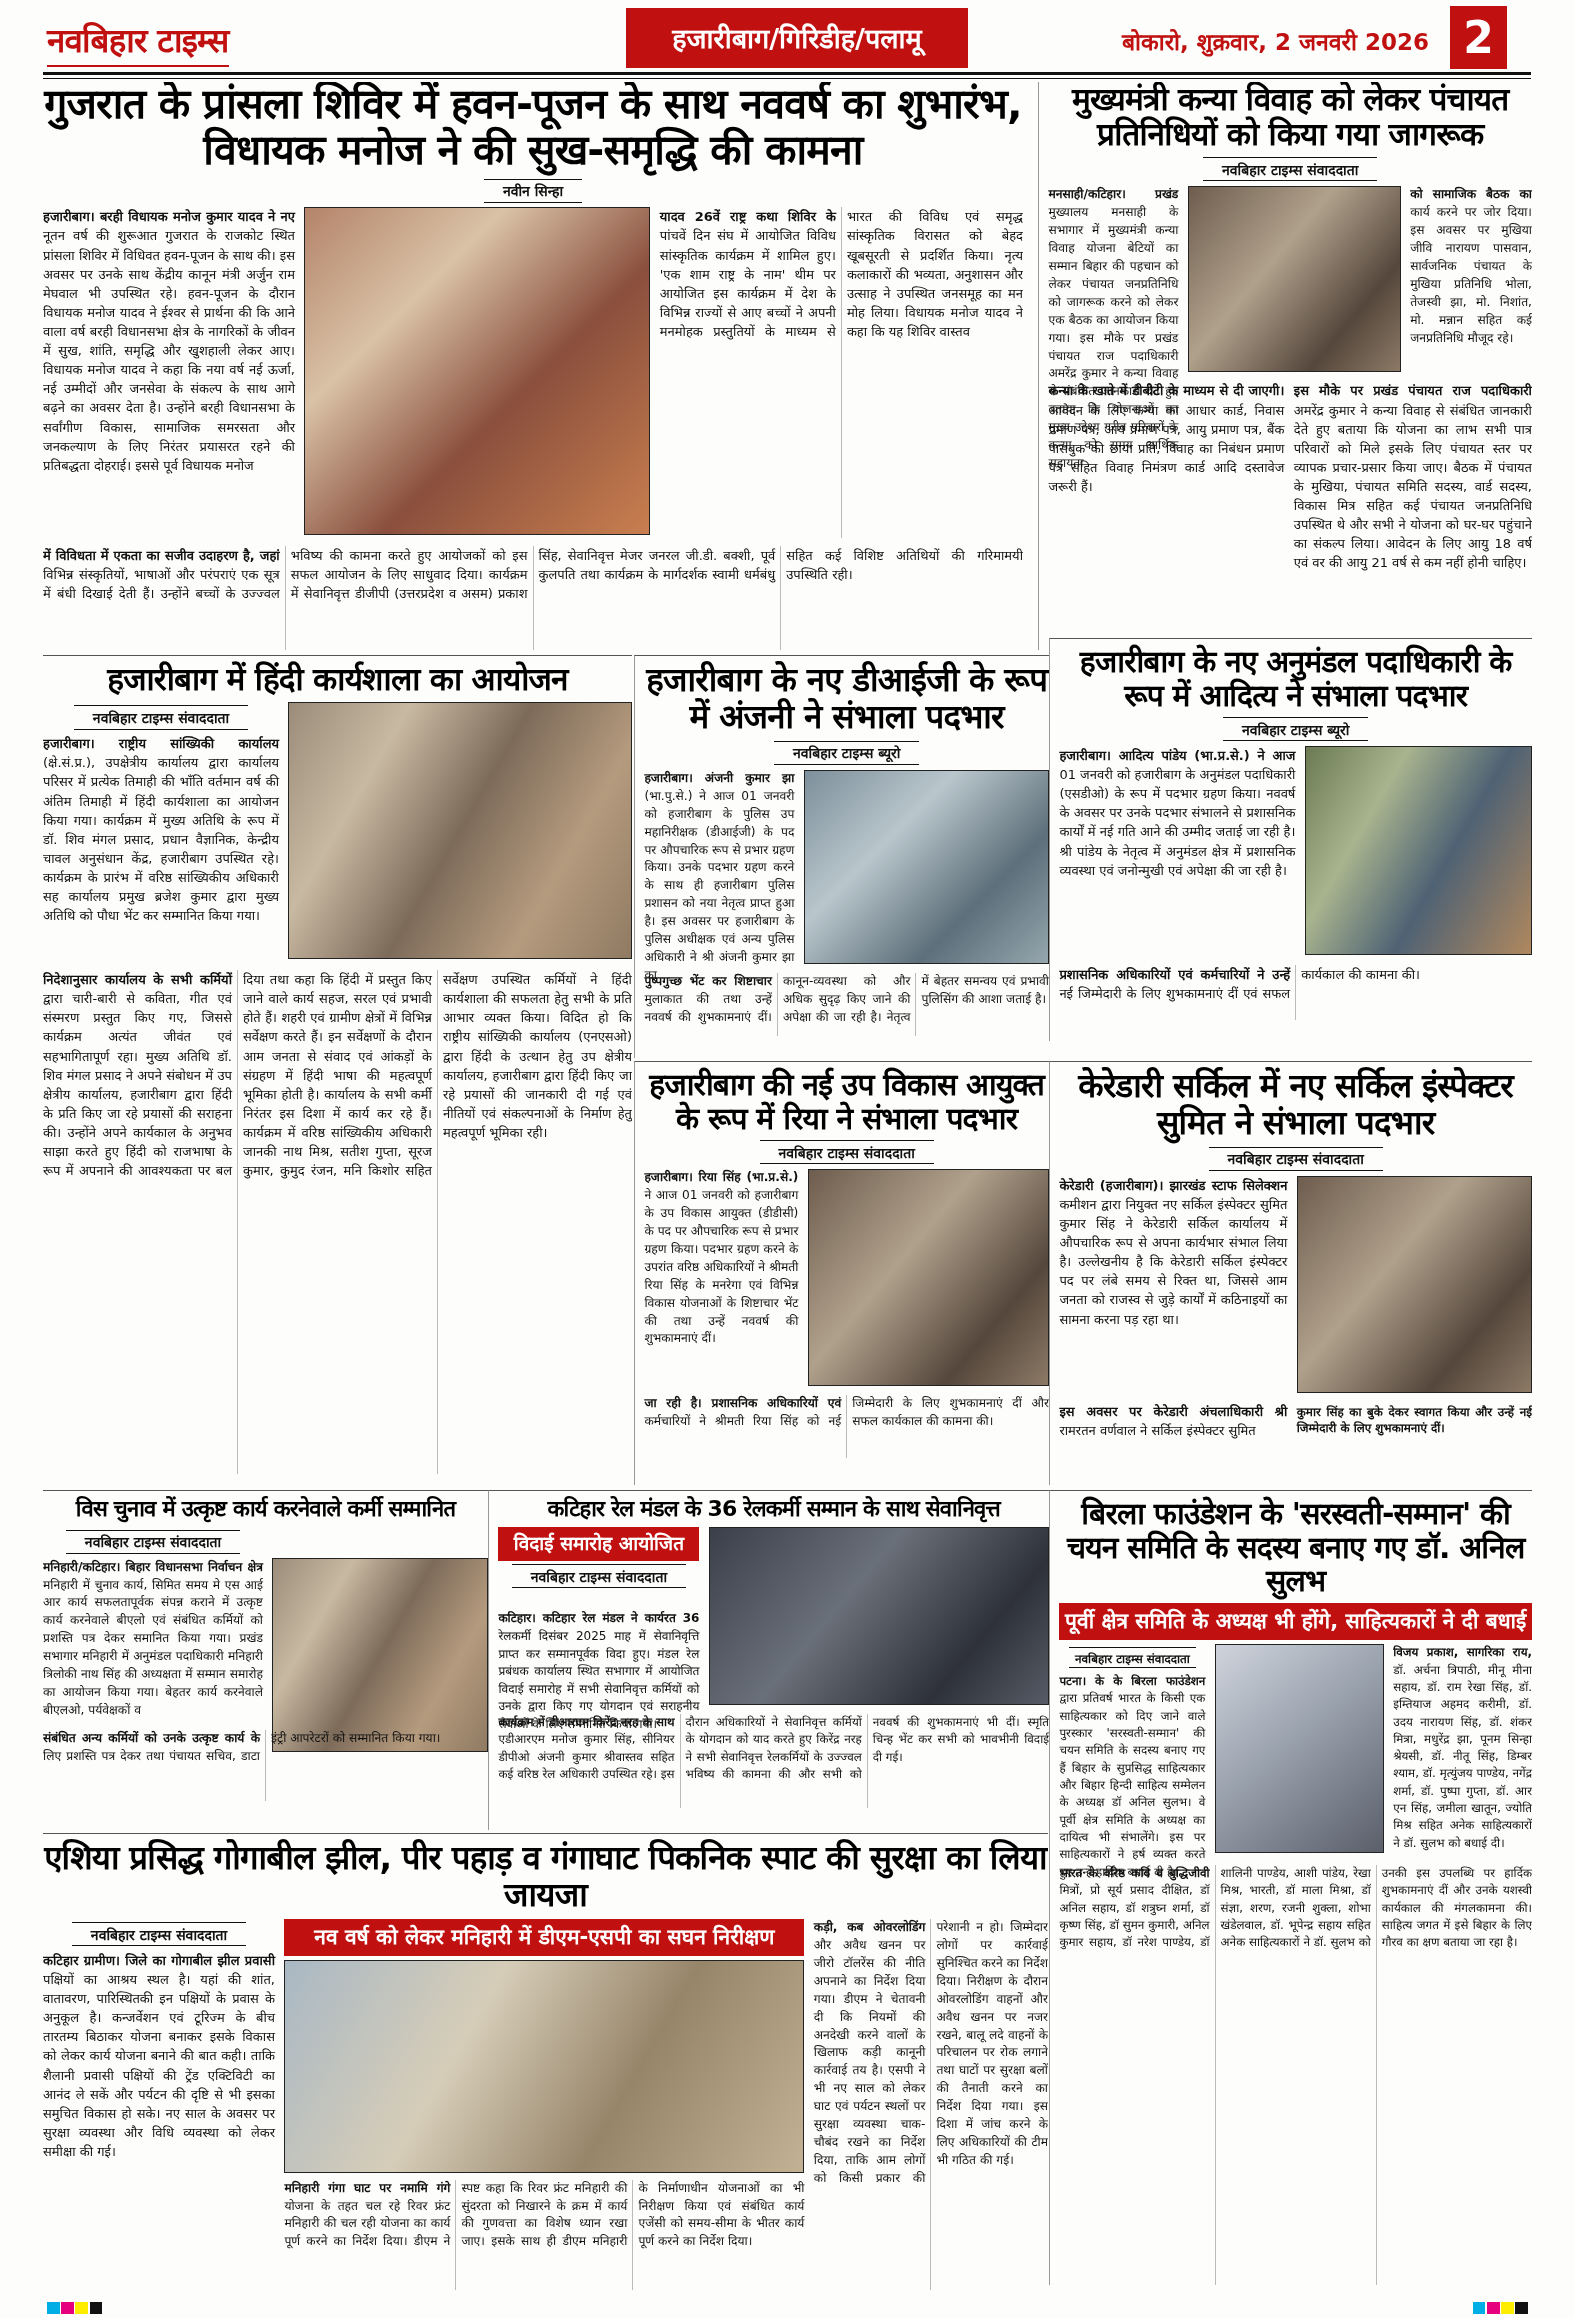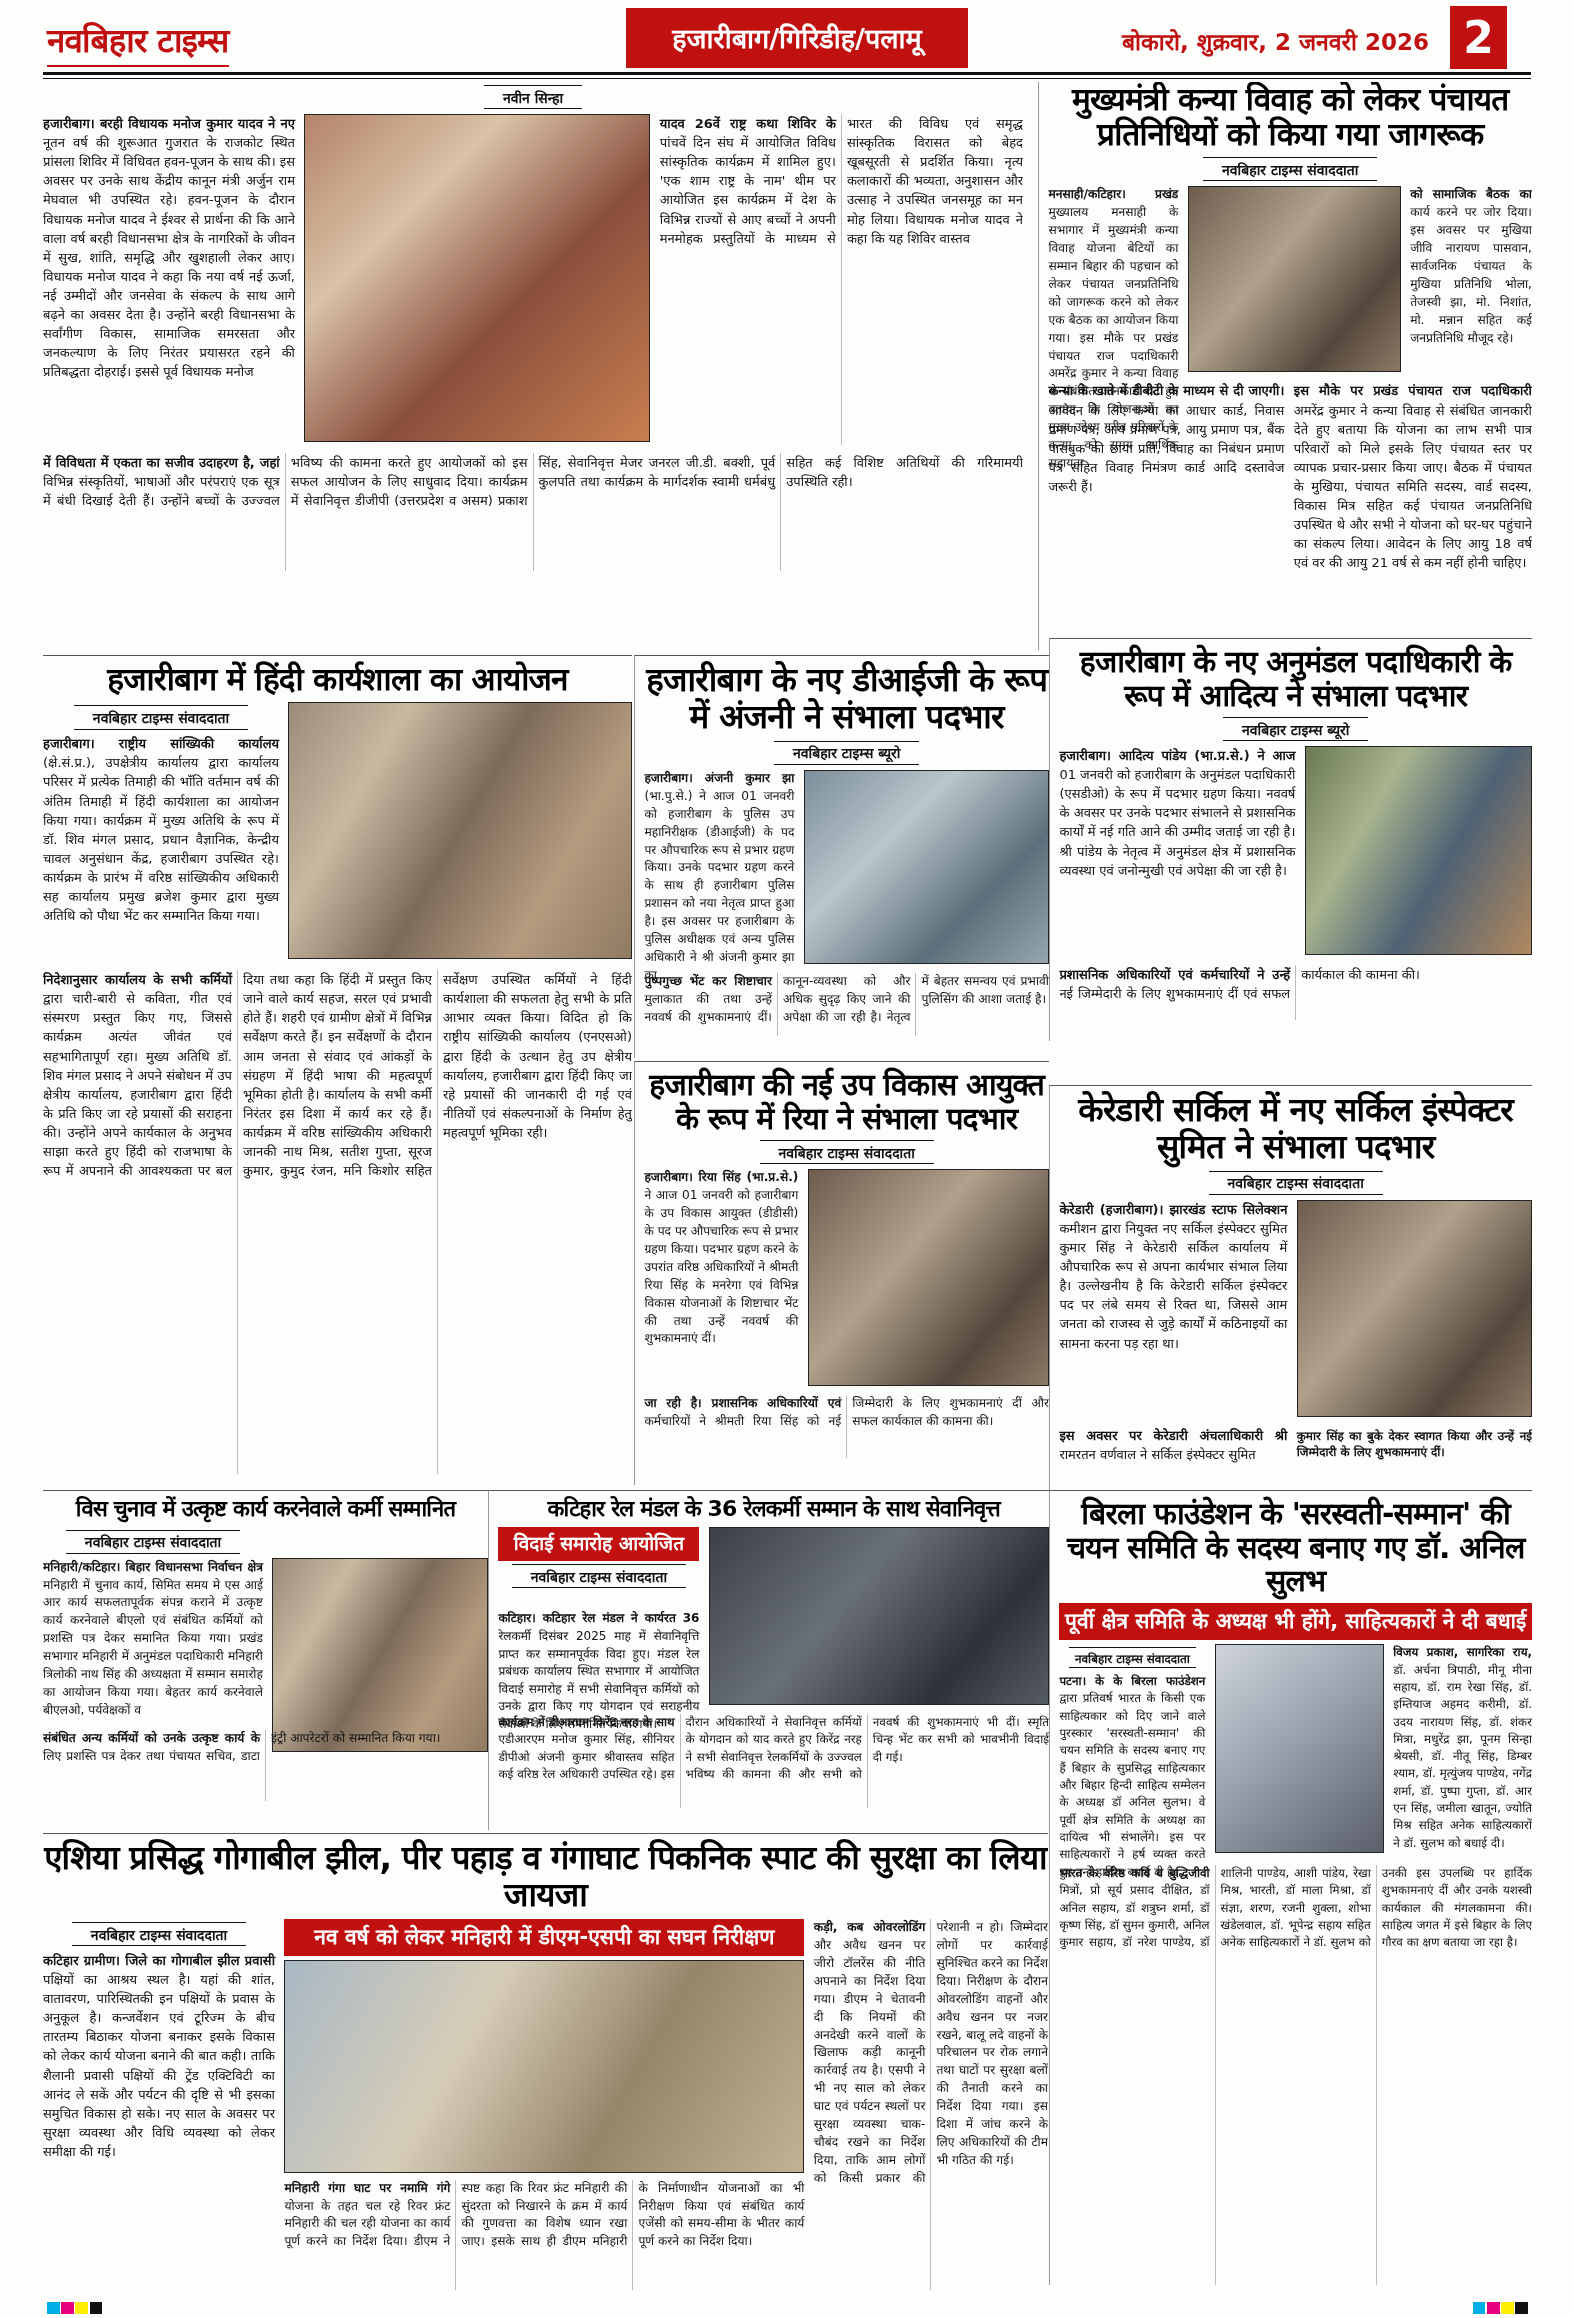--- a/index.html
+++ b/index.html
@@ -55,20 +55,21 @@
 <div id="page">
 
   <div class="mast-title">नवबिहार टाइम्स</div>
   <div class="mast-center">हजारीबाग/गिरिडीह/पलामू</div>
   <div class="mast-date">बोकारो, शुक्रवार, 2 जनवरी 2026</div>
   <div class="mast-page">2</div>
   <div class="mast-rule"></div>
   <div class="mast-rule2"></div>
 
   <div class="art" style="left:43px;top:82px;width:980px;height:568px;">
+    <h2 class="hl" style="font-size:41px;">गुजरात के प्रांसला शिविर में हवन-पूजन के साथ नववर्ष का शुभारंभ, विधायक मनोज ने की सुख-समृद्धि की कामना</h2>
     <div class="byline-wrap"><span class="byline">नवीन सिन्हा</span></div>
     <div class="flexrow" style="height:331px;">
       <div class="body" style="width:252px;">हजारीबाग। बरही विधायक मनोज कुमार यादव ने नए नूतन वर्ष की शुरूआत गुजरात के राजकोट स्थित प्रांसला शिविर में विधिवत हवन-पूजन के साथ की। इस अवसर पर उनके साथ केंद्रीय कानून मंत्री अर्जुन राम मेघवाल भी उपस्थित रहे। हवन-पूजन के दौरान विधायक मनोज यादव ने ईश्वर से प्रार्थना की कि आने वाला वर्ष बरही विधानसभा क्षेत्र के नागरिकों के जीवन में सुख, शांति, समृद्धि और खुशहाली लेकर आए। विधायक मनोज यादव ने कहा कि नया वर्ष नई ऊर्जा, नई उम्मीदों और जनसेवा के संकल्प के साथ आगे बढ़ने का अवसर देता है। उन्होंने बरही विधानसभा के सर्वांगीण विकास, सामाजिक समरसता और जनकल्याण के लिए निरंतर प्रयासरत रहने की प्रतिबद्धता दोहराई। इससे पूर्व विधायक मनोज</div>
       <div class="photo ph-warm" style="width:346px;height:328px;"></div>
       <div class="body cols2" style="flex:1;">यादव 26वें राष्ट्र कथा शिविर के पांचवें दिन संघ में आयोजित विविध सांस्कृतिक कार्यक्रम में शामिल हुए। 'एक शाम राष्ट्र के नाम' थीम पर आयोजित इस कार्यक्रम में देश के विभिन्न राज्यों से आए बच्चों ने अपनी मनमोहक प्रस्तुतियों के माध्यम से भारत की विविध एवं समृद्ध सांस्कृतिक विरासत को बेहद खूबसूरती से प्रदर्शित किया। नृत्य कलाकारों की भव्यता, अनुशासन और उत्साह ने उपस्थित जनसमूह का मन मोह लिया। विधायक मनोज यादव ने कहा कि यह शिविर वास्तव</div>
     </div>
     <div class="body cols4" style="margin-top:7.9px;height:118px;">में विविधता में एकता का सजीव उदाहरण है, जहां विभिन्न संस्कृतियों, भाषाओं और परंपराएं एक सूत्र में बंधी दिखाई देती हैं। उन्होंने बच्चों के उज्ज्वल भविष्य की कामना करते हुए आयोजकों को इस सफल आयोजन के लिए साधुवाद दिया। कार्यक्रम में सेवानिवृत्त डीजीपी (उत्तरप्रदेश व असम) प्रकाश सिंह, सेवानिवृत्त मेजर जनरल जी.डी. बक्शी, पूर्व कुलपति तथा कार्यक्रम के मार्गदर्शक स्वामी धर्मबंधु सहित कई विशिष्ट अतिथियों की गरिमामयी उपस्थिति रही।</div>
   </div>
 
   <div class="art lrule" style="left:1038px;top:82px;width:494px;height:568px;padding-left:9.4px;">
@@ -120,21 +121,21 @@
   <div class="art trule lrule" style="left:634px;top:1061px;width:415px;height:424px;padding:6.3px 0 0 9.4px;">
     <h2 class="hl" style="font-size:30px;">हजारीबाग की नई उप विकास आयुक्त के रूप में रिया ने संभाला पदभार</h2>
     <div class="byline-wrap"><span class="byline">नवबिहार टाइम्स संवाददाता</span></div>
     <div class="flexrow" style="height:220px;">
       <div class="body" style="width:154px;font-size:12.2px;">हजारीबाग। रिया सिंह (भा.प्र.से.) ने आज 01 जनवरी को हजारीबाग के उप विकास आयुक्त (डीडीसी) के पद पर औपचारिक रूप से प्रभार ग्रहण किया। पदभार ग्रहण करने के उपरांत वरिष्ठ अधिकारियों ने श्रीमती रिया सिंह के मनरेगा एवं विभिन्न विकास योजनाओं के शिष्टाचार भेंट की तथा उन्हें नववर्ष की शुभकामनाएं दीं।</div>
       <div class="photo ph-room" style="flex:1;height:217px;"></div>
     </div>
     <div class="body cols2" style="margin-top:6.3px;height:63px;font-size:12.2px;">जा रही है। प्रशासनिक अधिकारियों एवं कर्मचारियों ने श्रीमती रिया सिंह को नई जिम्मेदारी के लिए शुभकामनाएं दीं और सफल कार्यकाल की कामना की।</div>
   </div>
 
-  <div class="art trule lrule" style="left:1049px;top:1061px;width:483px;height:424px;padding:6.3px 0 0 9.4px;margin-top:24px;">
+  <div class="art trule lrule" style="left:1049px;top:1061px;width:483px;height:424px;padding:6.3px 0 0 9.4px;">
     <h2 class="hl" style="font-size:33px;">केरेडारी सर्किल में नए सर्किल इंस्पेक्टर सुमित ने संभाला पदभार</h2>
     <div class="byline-wrap"><span class="byline">नवबिहार टाइम्स संवाददाता</span></div>
     <div class="flexrow" style="height:220px;">
       <div class="body" style="width:228px;">केरेडारी (हजारीबाग)। झारखंड स्टाफ सिलेक्शन कमीशन द्वारा नियुक्त नए सर्किल इंस्पेक्टर सुमित कुमार सिंह ने केरेडारी सर्किल कार्यालय में औपचारिक रूप से अपना कार्यभार संभाल लिया है। उल्लेखनीय है कि केरेडारी सर्किल इंस्पेक्टर पद पर लंबे समय से रिक्त था, जिससे आम जनता को राजस्व से जुड़े कार्यों में कठिनाइयों का सामना करना पड़ रहा था।</div>
       <div class="photo ph-room" style="flex:1;height:217px;"></div>
     </div>
     <div class="flexrow" style="margin-top:6.3px;">
       <div class="body" style="width:228px;">इस अवसर पर केरेडारी अंचलाधिकारी श्री रामरतन वर्णवाल ने सर्किल इंस्पेक्टर सुमित</div>
       <div class="cap" style="flex:1;">कुमार सिंह का बुके देकर स्वागत किया और उन्हें नई जिम्मेदारी के लिए शुभकामनाएं दीं।</div>
     </div>

